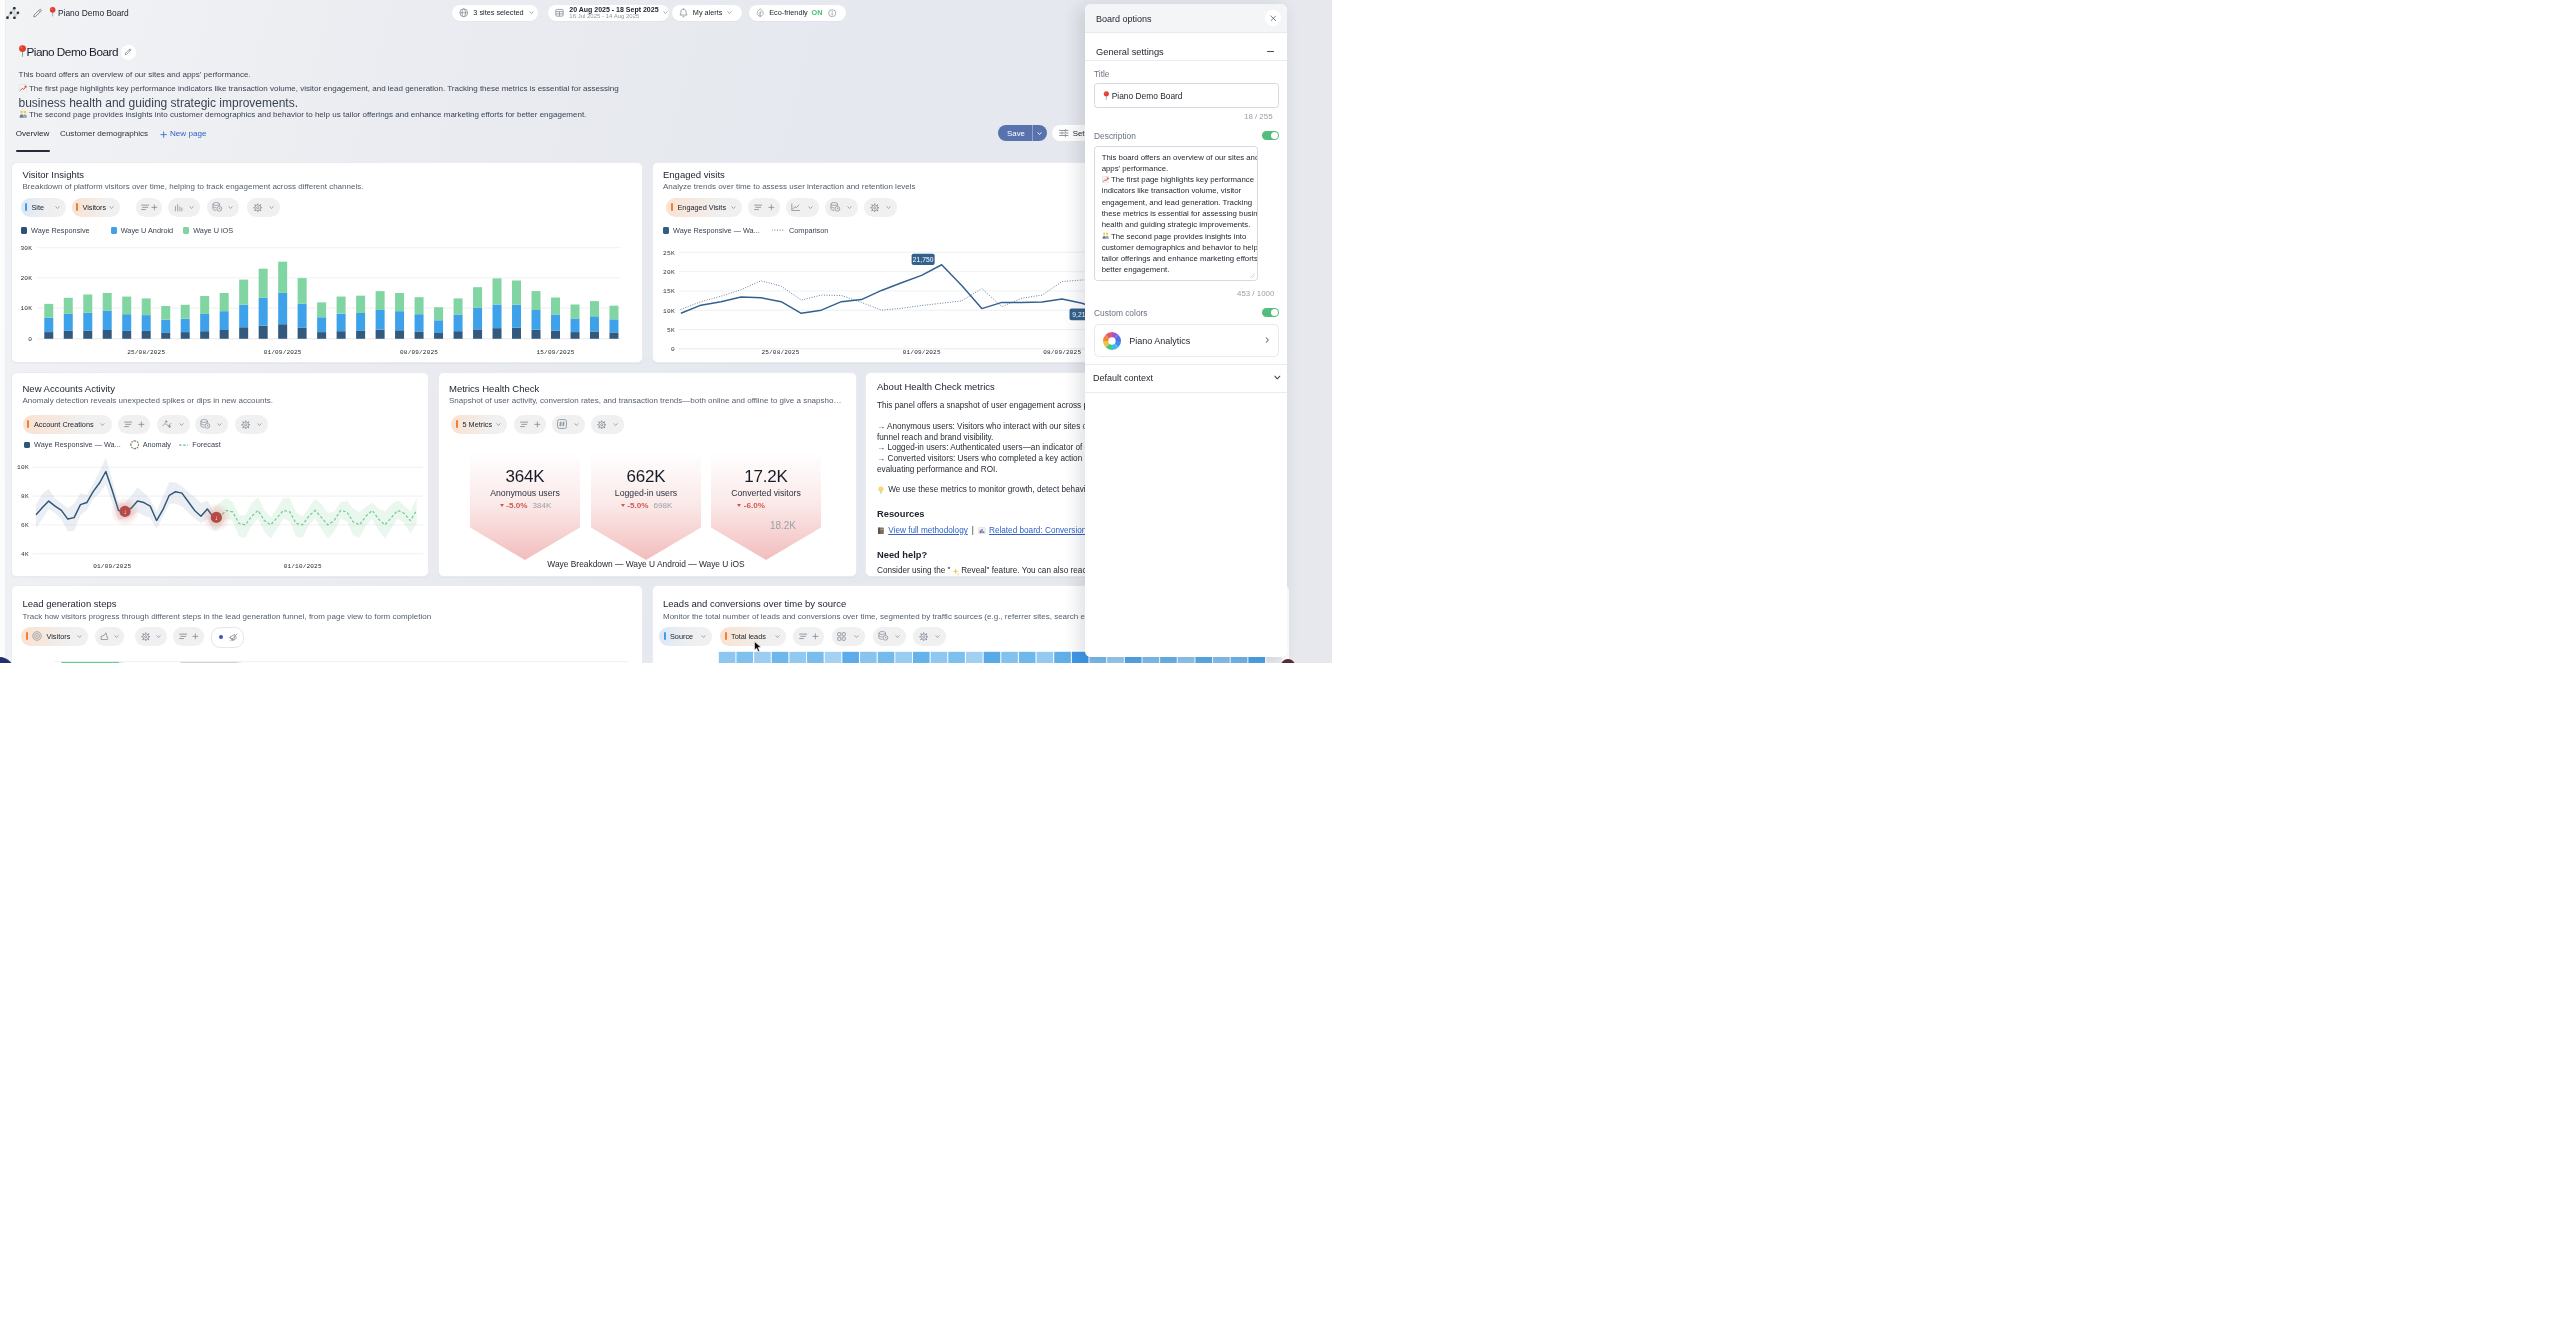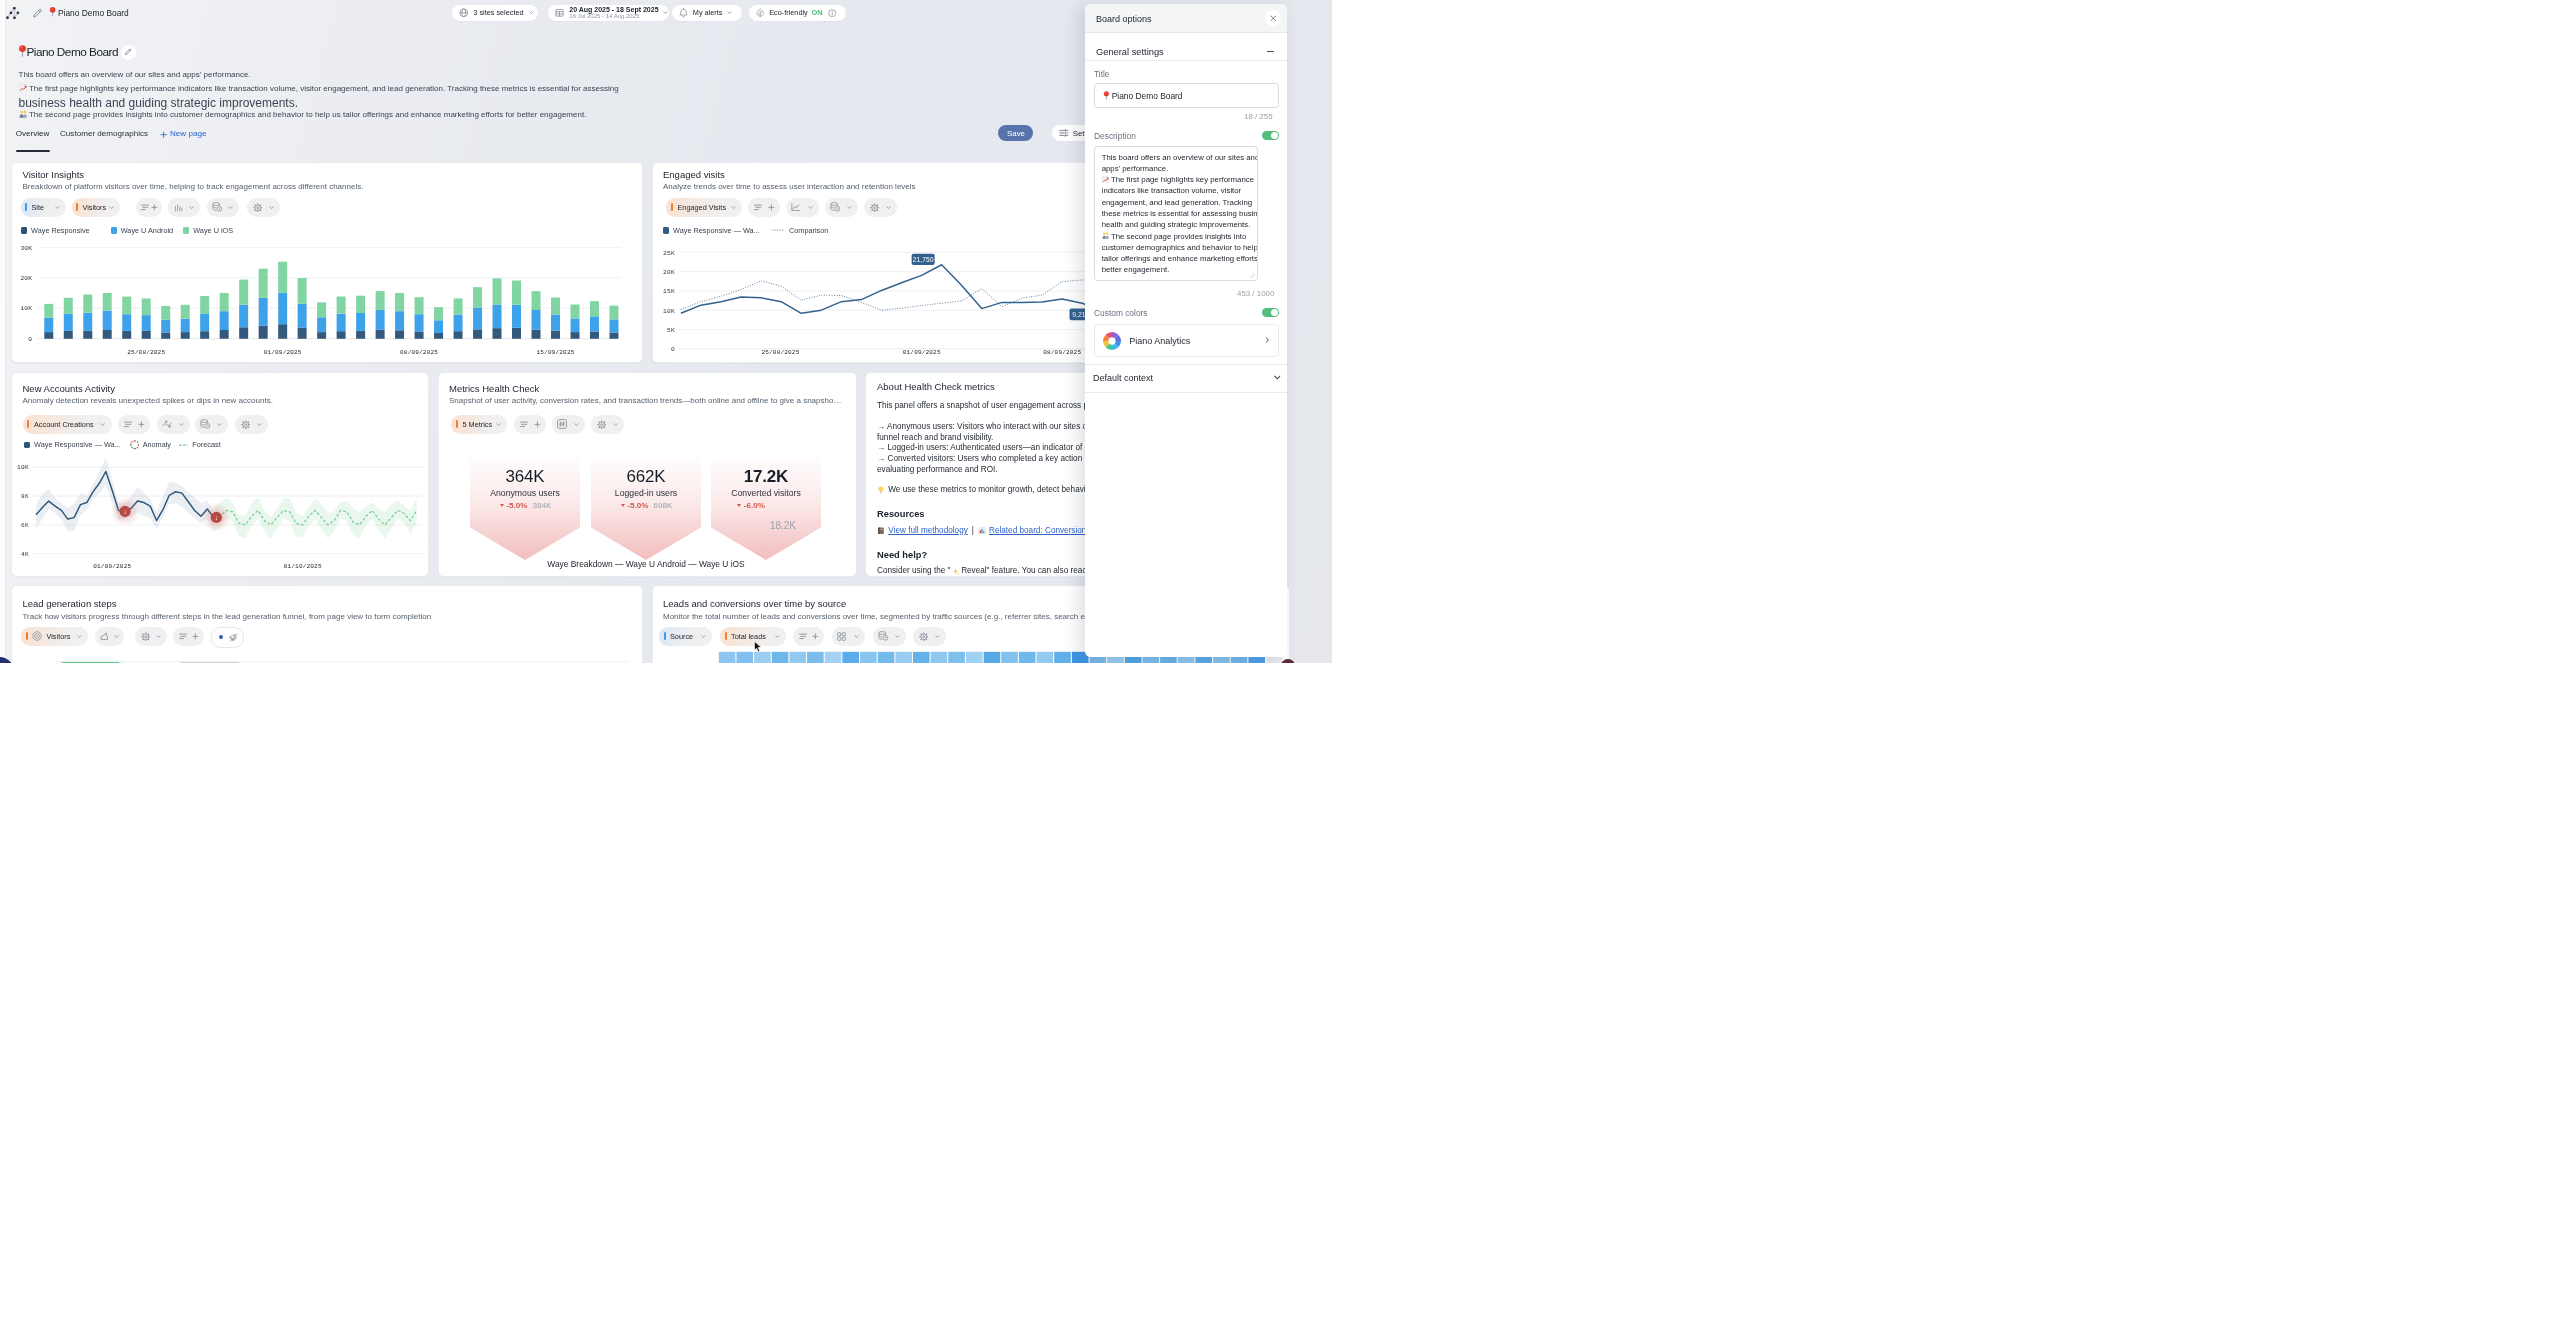--- a/index.html
+++ b/index.html
@@ -158,21 +158,21 @@
     <div style="position:absolute;left:160px;top:131px;width:7.3px;height:7.3px;">
       <svg width="7.3" height="7.3" viewBox="0 0 13 13" style="">
         <g stroke="#2e62c8" stroke-width="1.45" stroke-linecap="round">
           <line x1="6.5" y1="1.5" x2="6.5" y2="11.5"></line>
           <line x1="1.5" y1="6.5" x2="11.5" y2="6.5"></line>
         </g>
       </svg>
     </div>
     <div style="position:absolute;left:170px;top:129px;font-size:8.1px;color:#2e62c8;font-weight:400;white-space:nowrap;">New page</div>
     <div style="position:absolute;left:15.7px;top:150px;width:34px;height:1.7px;background:#252c37;border-radius:1.1px;"></div>
-    <div style="position:absolute;left:998px;top:125px;width:35px;height:16.3px;background:#5872ae;border-radius:8.4px;display:flex;align-items:center;">
+    <div style="position:absolute;left:998px;top:125px;width:49px;height:16.3px;background:#5872ae;border-radius:8.4px;display:flex;align-items:center;">
       <span style="font-size:7.9px;color:#fff;margin-left:9px;">Save</span>
       <span style="margin-left:6.7px;width:0.6px;height:16.3px;background:rgba(255,255,255,0.35);"></span>
       <span style="margin-left:4.5px;display:flex;">
         <svg width="5" height="5" viewBox="0 0 9 9" style="">
           <path d="M1.5 2.97 L4.5 6.4799999999999995 L7.5 2.97" fill="none" stroke="#e8ecf5" stroke-width="1.8" stroke-linecap="round" stroke-linejoin="round"></path>
         </svg>
       </span>
     </div>
     <div style="position:absolute;left:1052px;top:125px;width:69px;height:16.3px;background:#fff;border-radius:8.4px;display:flex;align-items:center;">
       <span style="margin-left:7.3px;display:flex;">
@@ -741,21 +741,21 @@
     </div>
     <div style="position:absolute;left:591px;top:452px;width:110px;height:108px;clip-path:polygon(0 0,100% 0,100% 70%,50% 100%,0 70%);background:linear-gradient(180deg,rgba(248,212,212,0) 0%,rgba(246,203,203,0.42) 48%,#f2bdbd 100%);"></div>
     <div style="position:absolute;left:646px;top:467px;font-size:17px;color:#171d28;font-weight:400;white-space:nowrap;transform:translateX(-50%);letter-spacing:-0.2px;">662K</div>
     <div style="position:absolute;left:646px;top:488px;font-size:8.7px;color:#2b323d;font-weight:400;white-space:nowrap;transform:translateX(-50%);">Logged-in users</div>
     <div style="position:absolute;left:534px;top:500px;width:225px;height:10px;display:flex;align-items:center;justify-content:center;">
       <span style="width:0;height:0;border-left:2.5px solid transparent;border-right:2.5px solid transparent;border-top:3.4px solid #d4584e;margin-right:2.8px;"></span>
       <span style="font-size:8.1px;font-weight:700;color:#d4584e;margin-right:5px;">-5.0%</span>
       <span style="font-size:8.1px;color:#9aa1ab;">698K</span>
     </div>
     <div style="position:absolute;left:711px;top:452px;width:110px;height:108px;clip-path:polygon(0 0,100% 0,100% 70%,50% 100%,0 70%);background:linear-gradient(180deg,rgba(248,212,212,0) 0%,rgba(246,203,203,0.42) 48%,#f2bdbd 100%);"></div>
-    <div style="position:absolute;left:766px;top:467px;font-size:17px;color:#171d28;font-weight:700;white-space:nowrap;transform:translateX(-50%);letter-spacing:-0.2px;">17.2K</div>
+    <div style="position:absolute;left:766px;top:467px;font-size:17px;color:#171d28;font-weight:400;white-space:nowrap;transform:translateX(-50%);letter-spacing:-0.2px;">17.2K</div>
     <div style="position:absolute;left:766px;top:488px;font-size:8.7px;color:#2b323d;font-weight:400;white-space:nowrap;transform:translateX(-50%);">Converted visitors</div>
     <div style="position:absolute;left:654px;top:500px;width:225px;height:10px;display:flex;align-items:center;justify-content:center;">
       <span style="width:0;height:0;border-left:2.5px solid transparent;border-right:2.5px solid transparent;border-top:3.4px solid #d4584e;margin-right:2.8px;"></span>
       <span style="font-size:8.1px;font-weight:700;color:#d4584e;margin-right:5px;">-6.0%</span>
       <span style="font-size:10px;color:#9aa1ab;margin-top:40px;">18.2K</span>
     </div>
     <div style="position:absolute;left:646px;top:559px;font-size:8.4px;color:#1d222b;font-weight:400;white-space:nowrap;transform:translateX(-50%);">Waye Breakdown — Waye U Android — Waye U iOS</div>
     <div style="position:absolute;left:877px;top:381px;font-size:9.5px;color:#1b212c;font-weight:500;white-space:nowrap;">About Health Check metrics</div>
     <div style="position:absolute;left:877px;top:401px;width:472px;font-size:8.2px;color:#252b35;line-height:10.7px;white-space:nowrap;">This panel offers a snapshot of user engagement across platforms and devices.</div>
     <div style="position:absolute;left:877px;top:422px;width:472px;font-size:8.2px;color:#252b35;line-height:10.7px;white-space:nowrap;">→ Anonymous users: Visitors who interact with our sites or apps without logging in, which is useful for<br>funnel reach and brand visibility.<br>→ Logged-in users: Authenticated users—an indicator of deeper engagement and loyalty.<br>→ Converted visitors: Users who completed a key action (e.g., purchase, sign-up). Essential for<br>evaluating performance and ROI.</div>

